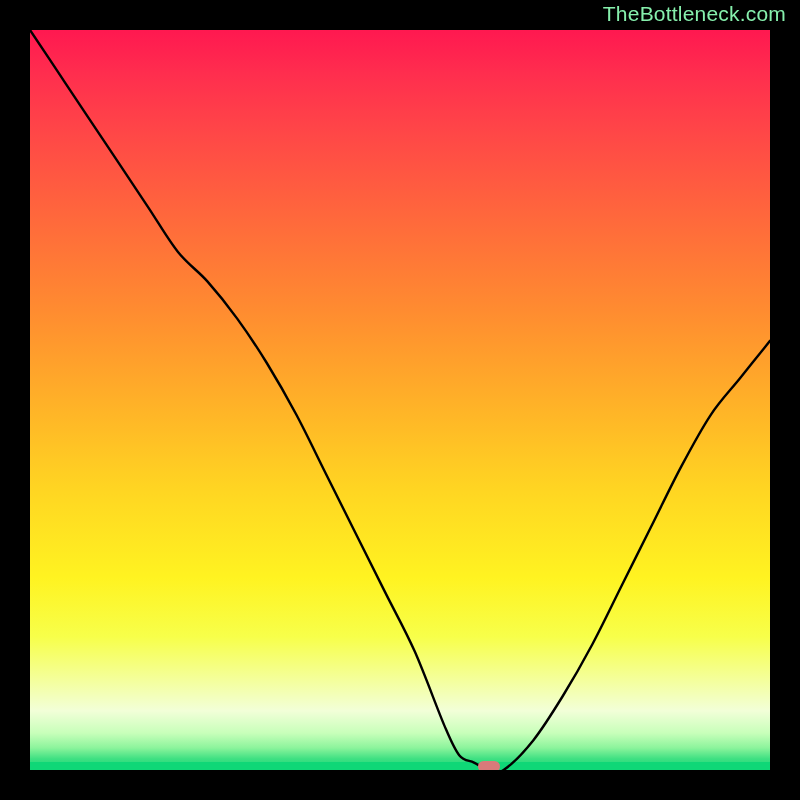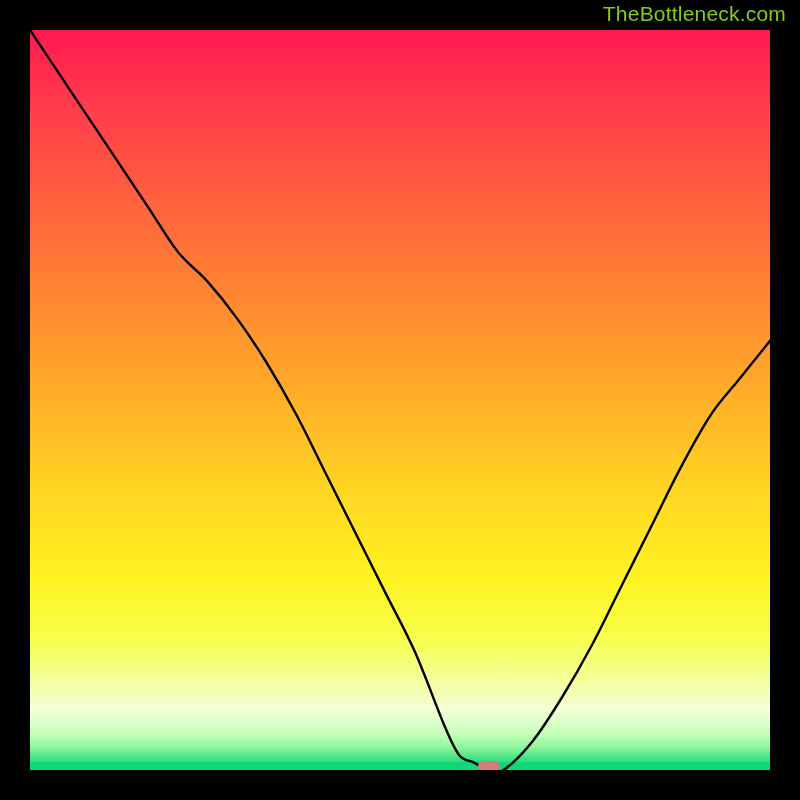--- a/index.html
+++ b/index.html
@@ -14,21 +14,21 @@
   .frame {
     position: relative;
     width: 800px;
     height: 800px;
     background: #000;
   }
   .watermark {
     position: absolute;
     top: 2px;
     right: 14px;
-    color: #84cc16;
+    color: #86efac;
     font-size: 21px;
     font-weight: 500;
     font-family: Arial, Helvetica, sans-serif;
     letter-spacing: 0.2px;
     z-index: 5;
   }
   
   .plot {
     position: absolute;
     left: 30px;

